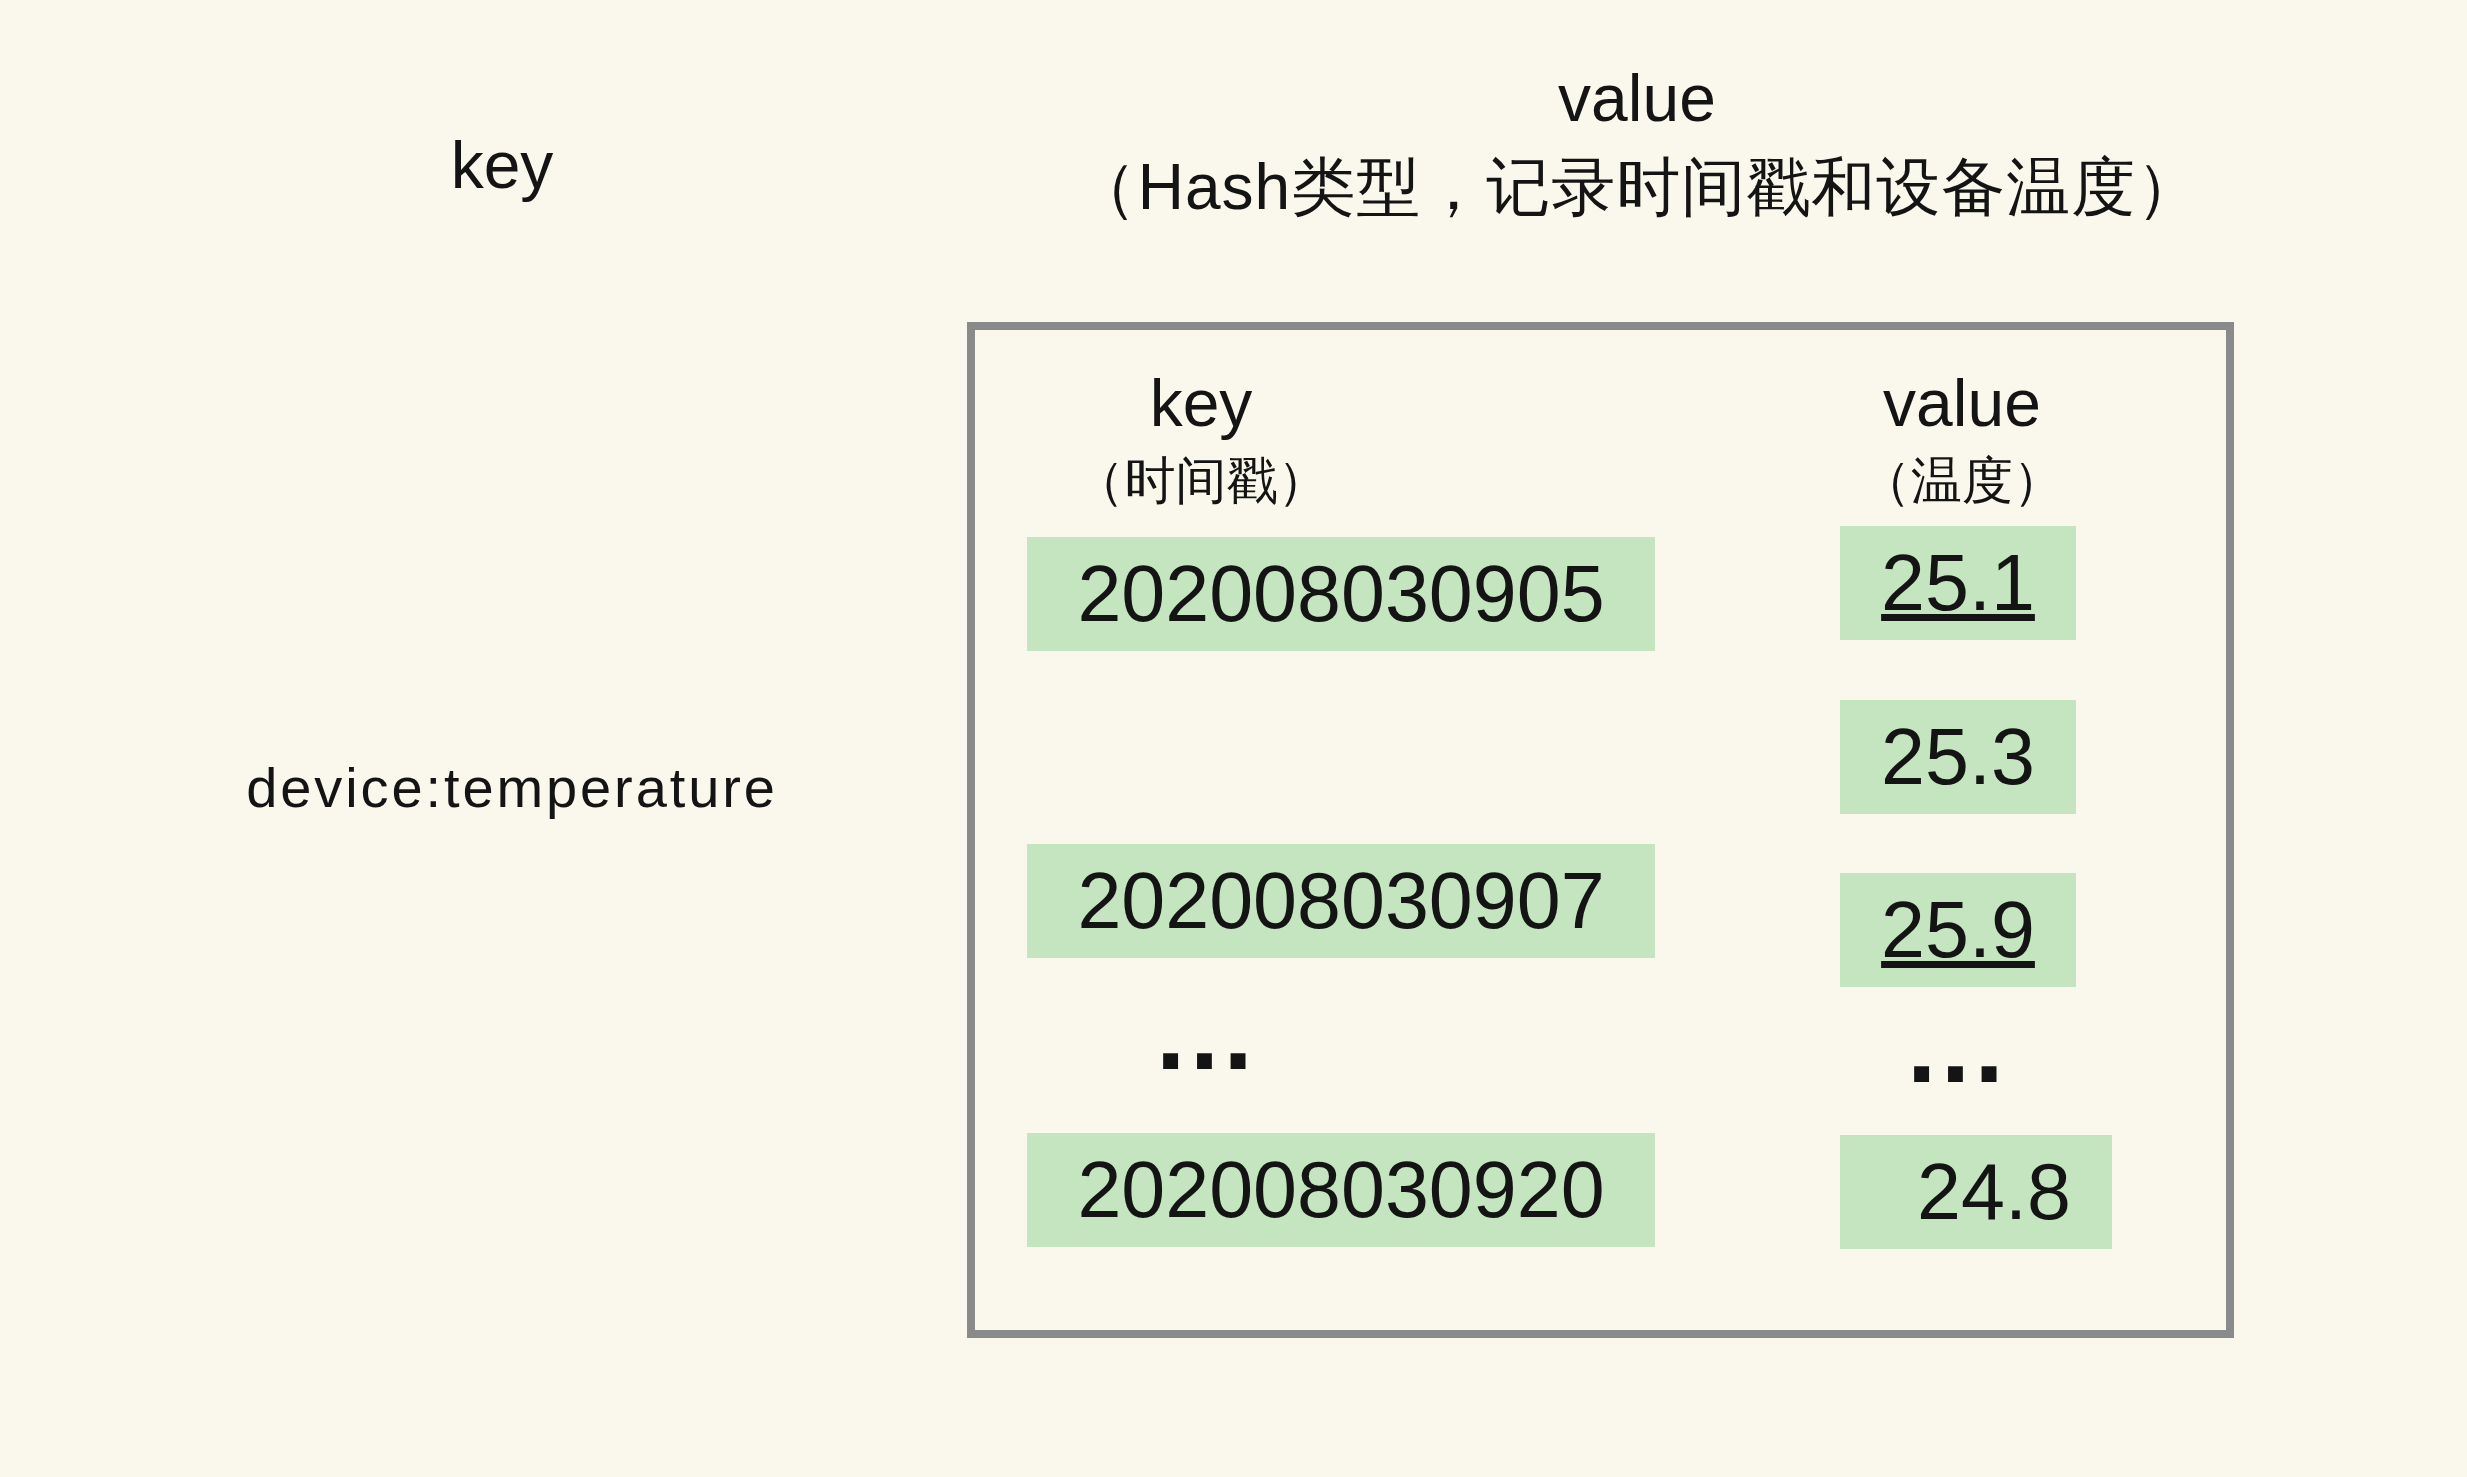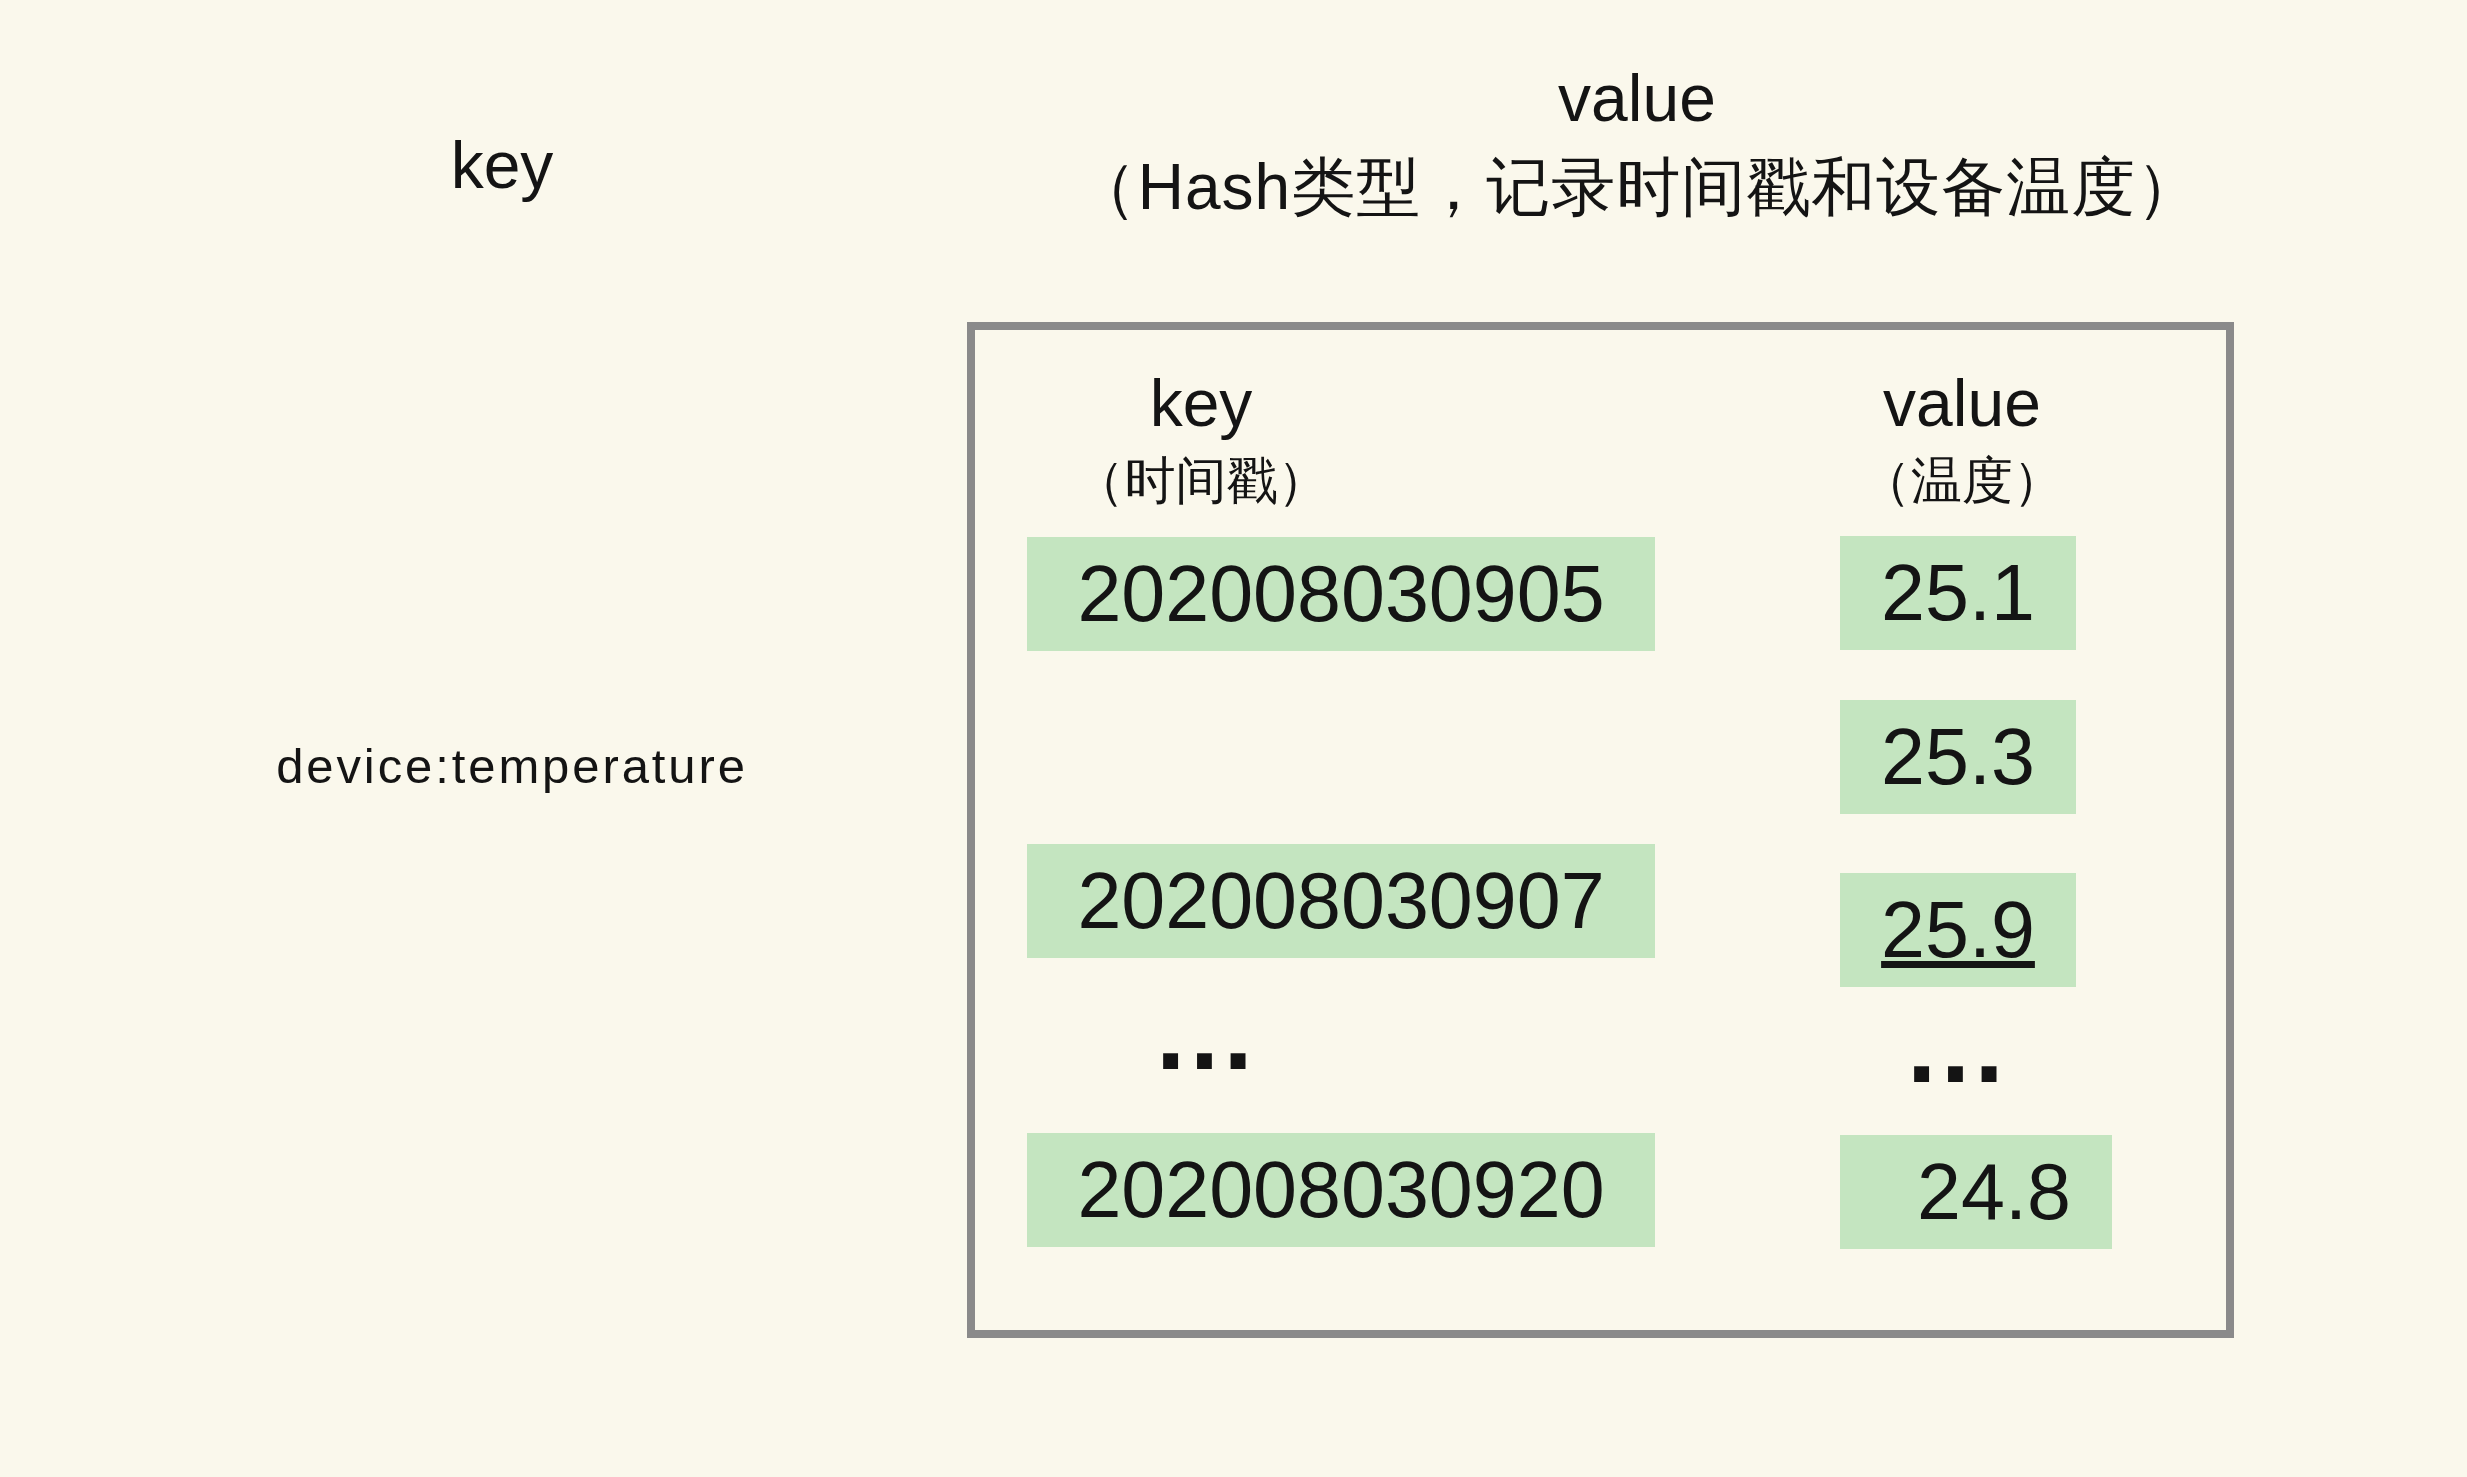--- a/index.html
+++ b/index.html
@@ -18,22 +18,22 @@
     position: absolute; left: 367px; top: 129px; width: 270px;
     text-align: center; font-size: 66px; line-height: 1.1;
   }
   .value-header {
     position: absolute; left: 966px; top: 62px; width: 1342px;
     text-align: center;
   }
   .vh-line1 { font-size: 66px; line-height: 1.1; }
   .vh-line2 { font-size: 64px; line-height: 1.1; margin-top: 17.4px; letter-spacing: 1px; }
   .redis-key {
-    position: absolute; left: 145px; top: 738px; width: 734px;
-    text-align: center; font-size: 49px; letter-spacing: 2.9px;
+    position: absolute; left: 145px; top: 755px; width: 734px;
+    text-align: center; font-size: 56px; letter-spacing: 2.9px;
   }
 
   
   .hash-box {
     position: absolute; left: 967px; top: 322px;
     width: 1267px; height: 1016px;
     border: 8.7px solid #8A8A8A;
     box-sizing: border-box;
     background: transparent;
   }
@@ -47,21 +47,21 @@
   .cell {
     position: absolute;
     background: #C4E5C0;
     text-align: center;
     font-size: 79px;
     height: 114px; line-height: 114px;
     white-space: nowrap;
   }
   .kcell { left: 52px;  width: 628px; }
   .vcell { left: 865px; width: 236px; }
-  .k1 { top: 207px; }  .v1 { top: 206px; }
+  .k1 { top: 207px; }  .v1 { top: 196px; text-decoration: underline; }
   .k2 { top: 362px; }  .v2 { top: 370px; }
   .k3 { top: 514px; }  .v3 { top: 543px; text-decoration: underline; }
   .k4 { top: 803px; }  .v4 { top: 805px; padding-left: 36px; }
 
   
   .dots {
     position: absolute;
     font-size: 106px; font-weight: 700; letter-spacing: 4.8px;
     text-align: center; line-height: 106px;
   }

